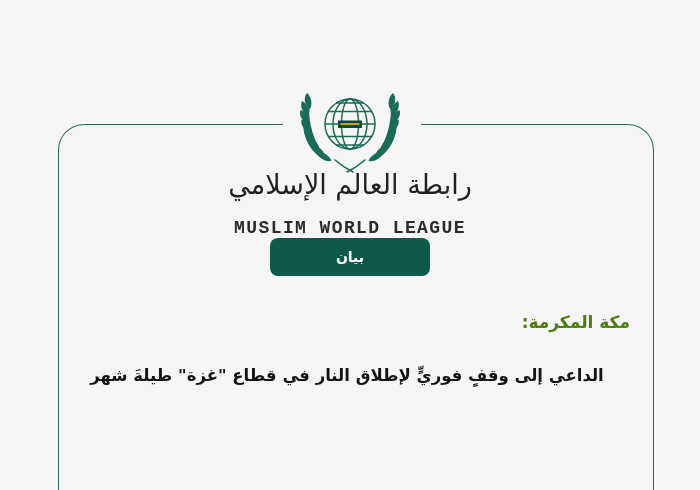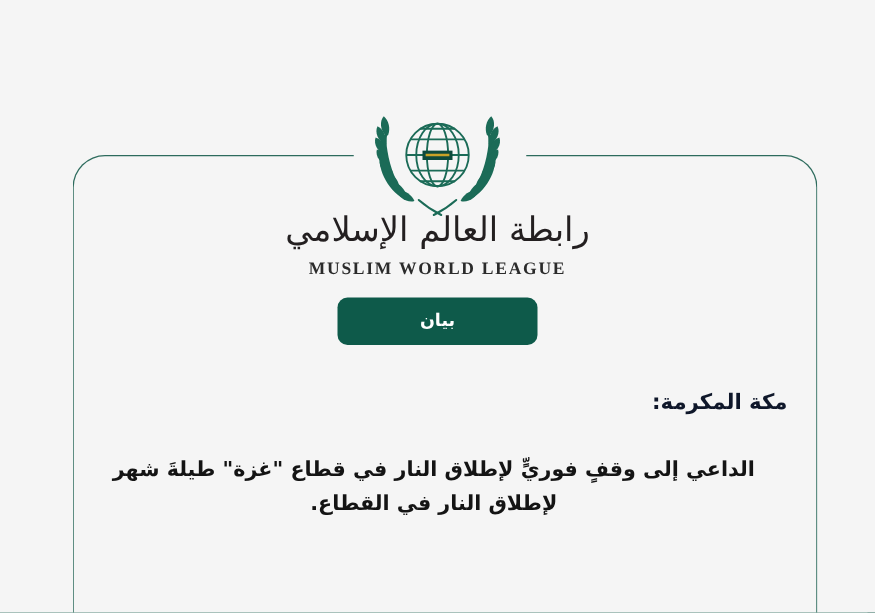--- a/index.html
+++ b/index.html
@@ -72,23 +72,23 @@
     font-family: "DejaVu Sans", sans-serif;
     font-size: 27px;
     line-height: 34px;
     color: #231f20;
     direction: rtl;
     white-space: nowrap;
     font-weight: 400;
   }
   #wordmark-en {
     display: block;
-    margin-top: 6px;
-    font-family: Liberation Serif, serif;
-    font-size: 14px;
+    margin-top: 16px;
+    font-family: Liberation Mono, monospace;
+    font-size: 18px;
     font-weight: 700;
     letter-spacing: 1.4px;
     color: #2b2b2b;
   }
 
   
   #badge-wrap {
     position: absolute;
     left: 0;
     top: 238px;
@@ -112,21 +112,21 @@
 
   
   #dateline {
     position: absolute;
     right: 64px;
     top: 312px;
     direction: rtl;
     font-family: "DejaVu Sans", sans-serif;
     font-size: 17px;
     font-weight: 700;
-    color: #0f172a;
+    color: #4d7c0f;
     letter-spacing: 0.5px;
   }
 
   #body-text {
     position: absolute;
     left: 78px;
     right: 78px;
     top: 362px;
     direction: rtl;
     text-align: justify;
@@ -213,16 +213,15 @@
   </div>
 
   <div id="badge-wrap">
     <span id="badge">بيان</span>
   </div>
 
   <div id="dateline">مكة المكرمة:</div>
 
   <div id="body-text">
     <span class="line">الداعي إلى وقفٍ فوريٍّ لإطلاق النار في قطاع "غزة" طيلةَ شهر</span>
-    <span class="line last">لإطلاق النار في القطاع.</span>
   </div>
 
 </div>
 
 </body></html>

